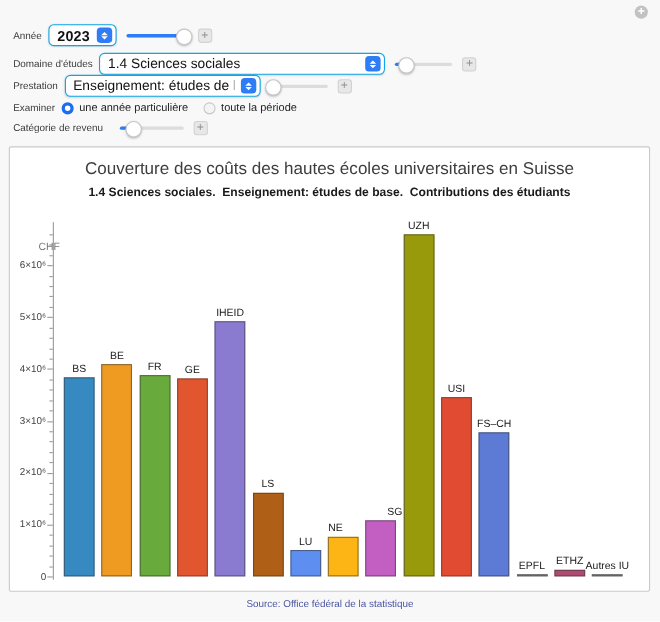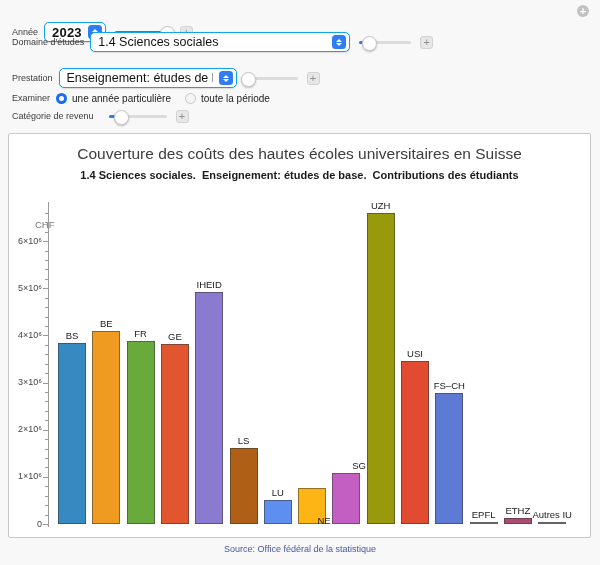--- a/index.html
+++ b/index.html
@@ -75,21 +75,21 @@
       </span>
   </div>
   <div class="slider" style="width:56px;">
     <div class="track"></div>
     <div class="fill" style="width: 51.52px;"></div>
     <div class="thumb" style="left: 45.02px;"></div>
   </div>
   <div class="plusbtn">+</div>
 </div>
 
-<div class="crow" style="top:32px;">
+<div class="crow" style="top:48px;">
   <span class="clabel">Domaine d'études</span>
   <div class="popup" style="width:260px;">
     <span class="ptext">1.4 Sciences sociales</span>
     <span class="stepper">
         <span class="tri-up"></span>
         <span class="tri-dn"></span>
       </span>
   </div>
   <div class="slider" style="width:52px;">
     <div class="track"></div>
@@ -189,21 +189,21 @@
     <div class="barlabel" style="left: 101.6px; top: 194.086px;">FR</div>
     <div class="bar" style="left: 151.9px; top: 210.386px; width: 28px; height: 179.614px; background: rgb(225, 86, 47);"></div>
     <div class="barlabel" style="left: 135.9px; top: 197.386px;">GE</div>
     <div class="bar" style="left: 186.2px; top: 157.586px; width: 28px; height: 232.414px; background: rgb(138, 122, 208);"></div>
     <div class="barlabel" style="left: 170.2px; top: 144.586px;">IHEID</div>
     <div class="bar" style="left: 220.5px; top: 313.629px; width: 28px; height: 76.3714px; background: rgb(176, 95, 22);"></div>
     <div class="barlabel" style="left: 204.5px; top: 300.629px;">LS</div>
     <div class="bar" style="left: 254.8px; top: 366.429px; width: 28px; height: 23.5714px; background: rgb(94, 143, 240);"></div>
     <div class="barlabel" style="left: 238.8px; top: 353.429px;">LU</div>
     <div class="bar" style="left: 289.1px; top: 353.7px; width: 28px; height: 36.3px; background: rgb(252, 181, 20);"></div>
-    <div class="barlabel" style="left: 285px; top: 340.7px; margin-top: 40px;">NE</div>
+    <div class="barlabel" style="left: 266px; top: 340.7px;">NE</div>
     <div class="bar" style="left: 323.4px; top: 339.086px; width: 28px; height: 50.9143px; background: rgb(195, 95, 195);"></div>
     <div class="barlabel" style="left: 320px; top: 326.086px;">SG</div>
     <div class="bar" style="left: 357.7px; top: 78.8571px; width: 28px; height: 311.143px; background: rgb(152, 153, 11);"></div>
     <div class="barlabel" style="left: 341.7px; top: 65.8571px;">UZH</div>
     <div class="bar" style="left: 392px; top: 226.886px; width: 28px; height: 163.114px; background: rgb(225, 75, 50);"></div>
     <div class="barlabel" style="left: 376px; top: 213.886px;">USI</div>
     <div class="bar" style="left: 426.3px; top: 259.414px; width: 28px; height: 130.586px; background: rgb(93, 122, 213);"></div>
     <div class="barlabel" style="left: 410.3px; top: 246.414px;">FS–CH</div>
     <div class="bar" style="left: 460.6px; top: 388.4px; width: 28px; height: 1.6px; background: rgb(154, 154, 154);"></div>
     <div class="barlabel" style="left: 444.6px; top: 375.4px;">EPFL</div>

